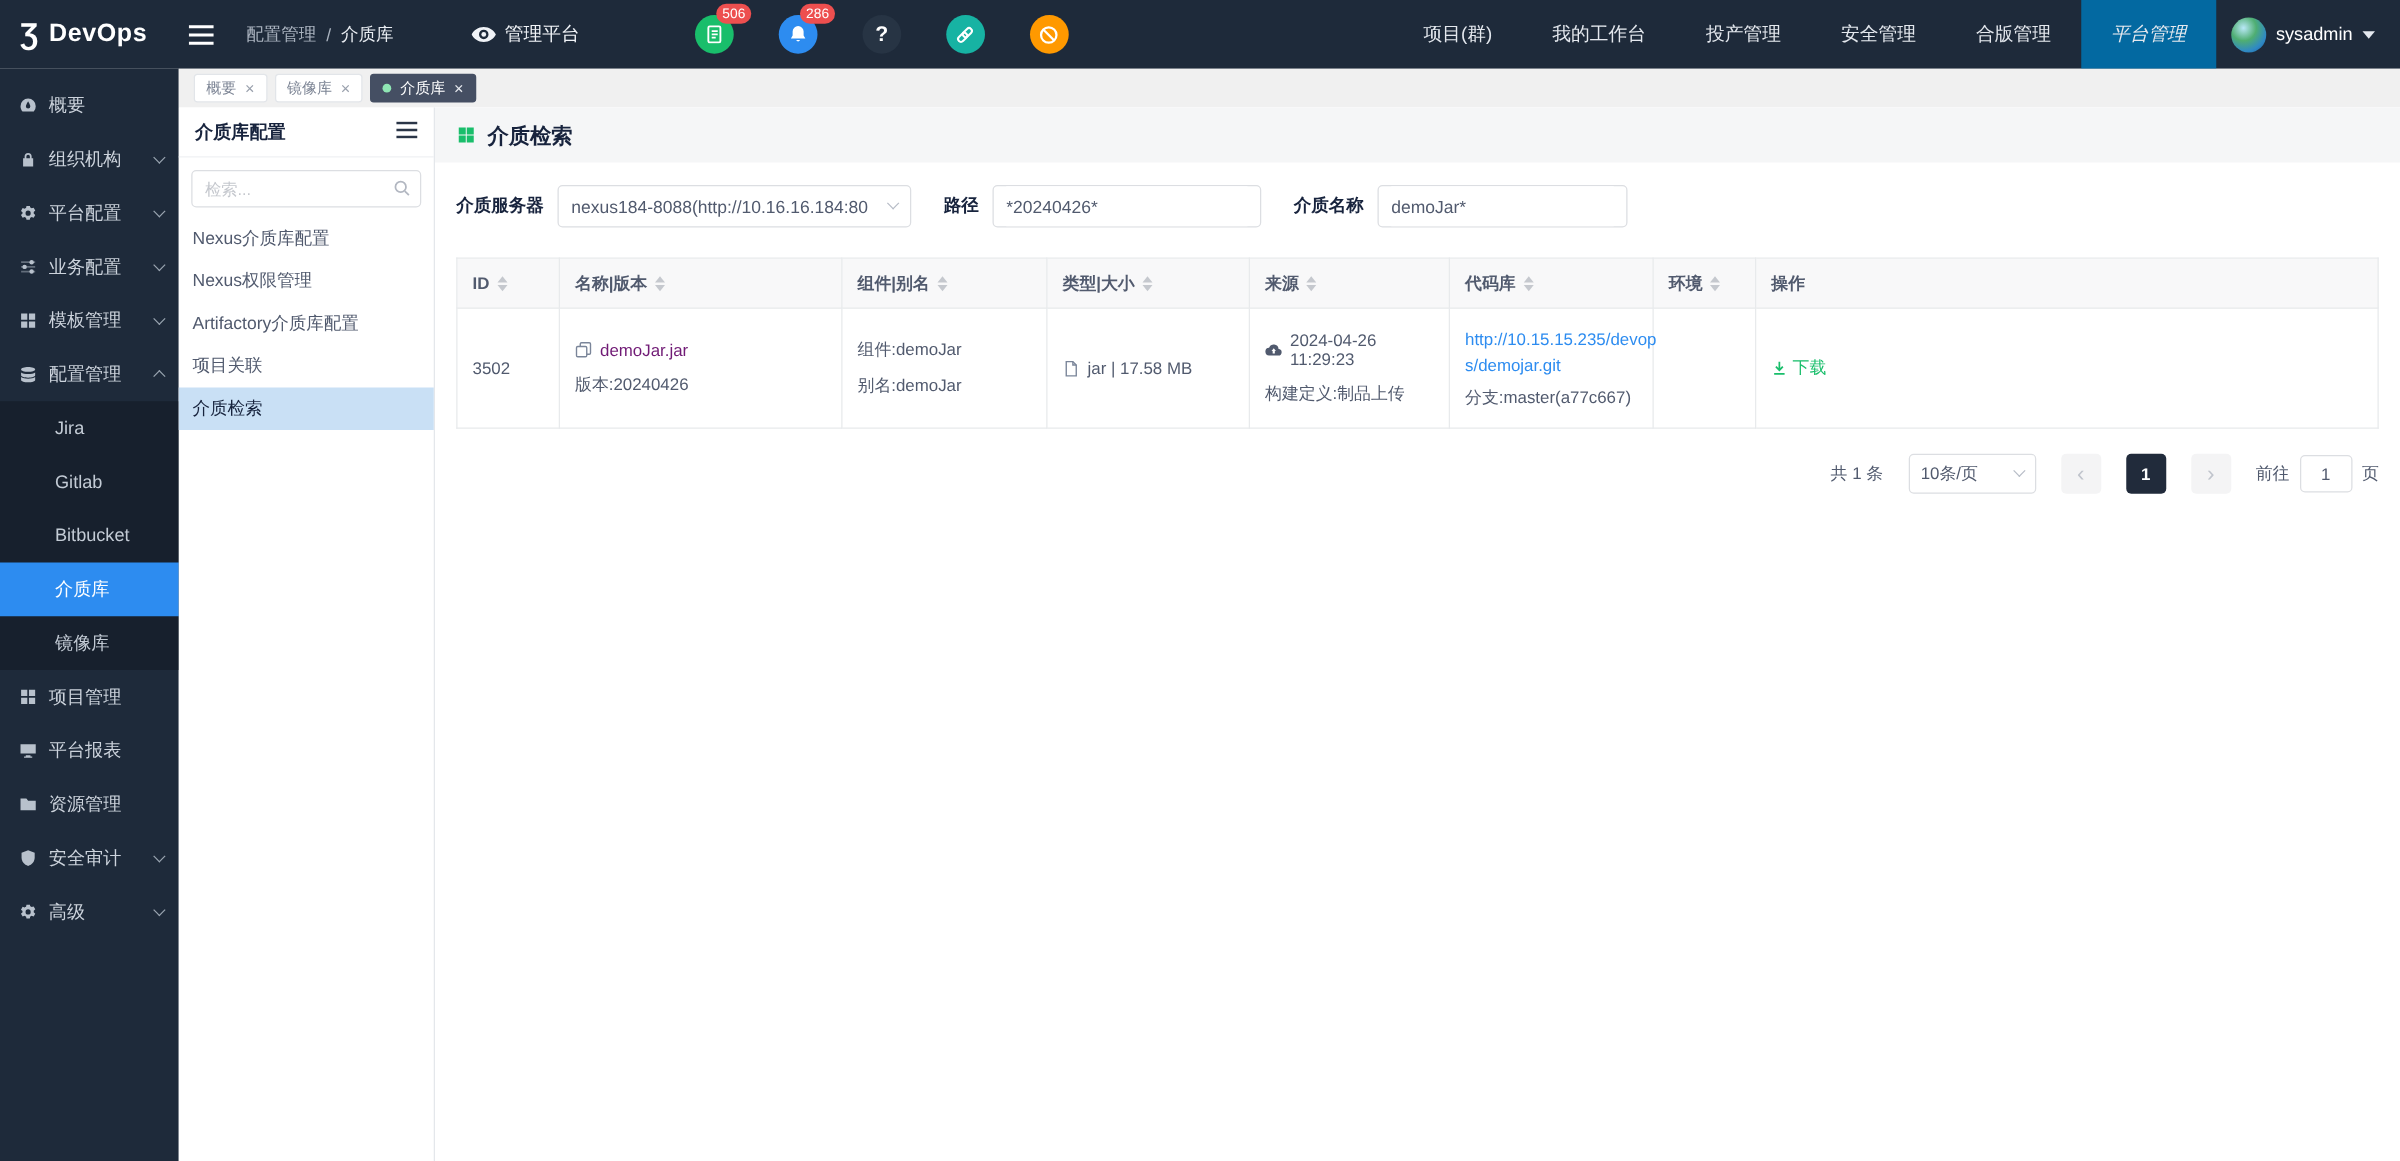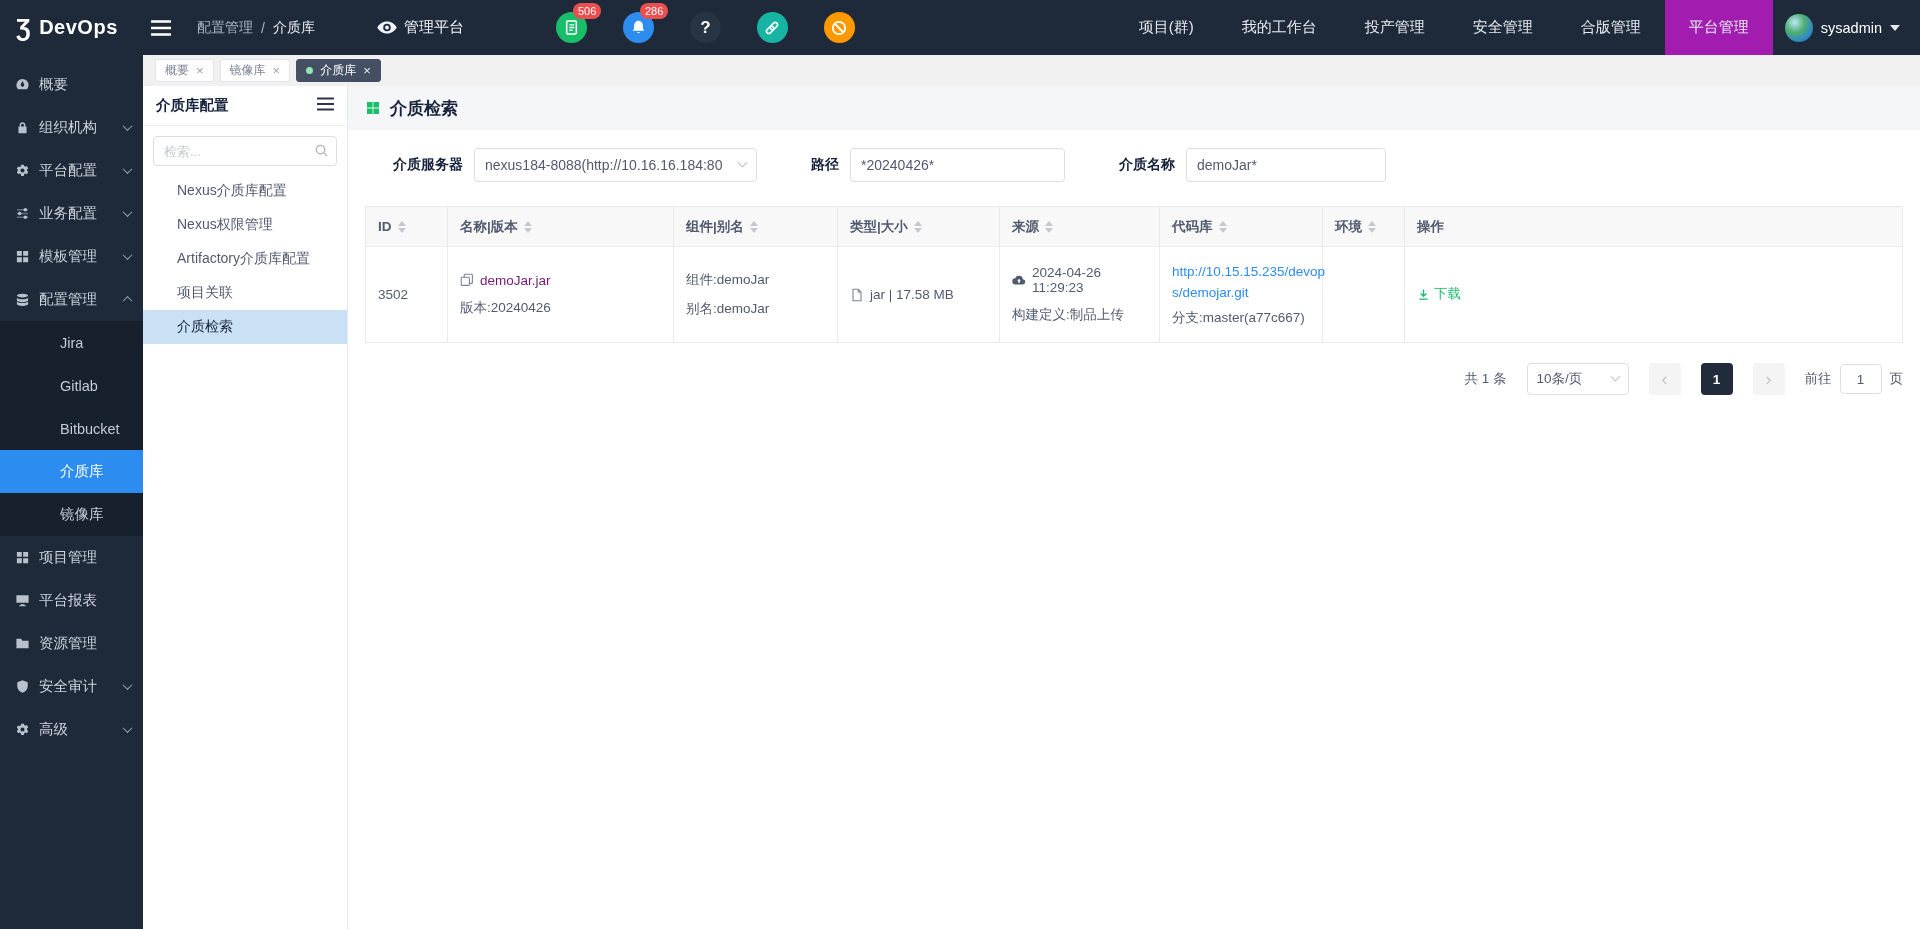--- a/index.html
+++ b/index.html
@@ -20,42 +20,42 @@
   .circle-group { display:flex; gap:36px; margin-left:92px; align-items:center; }
   .circle { width:31px; height:31px; border-radius:50%; position:relative; display:flex;
     align-items:center; justify-content:center; color:#fff; cursor:pointer; flex:none; }
   .circle.green { background:#19be6b; } .circle.blue { background:#2d8cf0; }
   .circle.dark { background:#273444; font-weight:bold; font-size:17px; }
   .circle.teal { background:#17b3a3; } .circle.orange { background:#ff9900; }
   .badge { position:absolute; top:-9px; left:17px; background:#ed4f4f; color:#fff; font-size:11px;
     font-weight:normal; border-radius:9px; padding:1px 5px; line-height:14px; }
   .topnav { display:flex; margin-left:auto; height:100%; align-items:stretch; }
   .topnav .nitem { display:flex; align-items:center; padding:0 24px; font-size:15px; color:#e4e8ee; cursor:pointer; }
-  .topnav .nitem.active { background:#a21caf; }
+  .topnav .nitem.active { background:#0369a1;font-style:italic; }
   .userbox { display:flex; align-items:center; gap:8px; padding:0 20px 0 12px; cursor:pointer; }
   .avatar { width:28px; height:28px; border-radius:50%;
     background:radial-gradient(circle at 35% 30%, #b9e8f7 0%, #4fae72 38%, #2f89c5 70%, #1b5e8f 100%); }
   .userbox .uname { font-size:14.5px; }
   .caret-dn { width:0; height:0; border-left:5px solid transparent; border-right:5px solid transparent;
     border-top:6px solid #e4e8ee; }
 
   
   .layout { display:flex; height:874px; }
 
   
   .sidebar { width:143px; min-width:143px; background:#1e2a3a; color:#ccd3dc; padding-top:8px; font-size:14.5px; }
   .side-item { height:43px; display:flex; align-items:center; gap:9px; padding:0 12px 0 14px; cursor:pointer; }
   .side-item .sicon { width:16px; display:flex; justify-content:center; color:#b8c1cc; flex:none; }
   .side-item .sicon svg { width:15px; height:15px; fill:currentColor; }
   .chev { width:7px; height:7px; border-right:1.5px solid #9aa5b1; border-bottom:1.5px solid #9aa5b1;
     margin-left:auto; flex:none; }
   .chev.down { transform:rotate(45deg) translate(-1px,-1px); }
   .chev.up   { transform:rotate(-135deg) translate(-1px,-1px); }
   .submenu { background:#17202d; }
-  .sub-item { height:43px; display:flex; align-items:center; padding-left:60px; cursor:pointer; color:#c3cbd5; }
+  .sub-item { height:43px; display:flex; align-items:center; padding-left:44px; cursor:pointer; color:#c3cbd5; }
   .sub-item.active { background:#2d8cf0; color:#fff; }
 
   
   .right { flex:1; display:flex; flex-direction:column; min-width:0; }
   .tabstrip { height:31px; background:#f0f0f0; display:flex; align-items:center; gap:6px; padding:0 12px; flex:none; }
   .tab { height:23px; background:#fff; border:1px solid #e2e5e9; border-radius:3px; display:flex;
     align-items:center; gap:7px; padding:0 9px; font-size:12px; color:#7c8494; cursor:pointer; }
   .tab .tclose { color:#9aa1ad; font-size:13px; line-height:1; }
   .tab.active { background:#454f63; border-color:#454f63; color:#fff; }
   .tab.active .tclose { color:#e8ebf0; }
@@ -67,33 +67,33 @@
   .panel { width:205px; min-width:205px; background:#fff; border-right:1px solid #e4e7eb; }
   .panel-header { height:40px; display:flex; align-items:center; justify-content:space-between;
     padding:0 13px; font-size:14.5px; font-weight:bold; color:#17233d; border-bottom:1px solid #f0f1f3; }
   .panel-burger svg { width:17px; height:14px; fill:#2a3547; }
   .panel-search { margin:10px 10px 8px; position:relative; }
   .panel-search input { width:100%; height:30px; border:1px solid #dcdee2; border-radius:4px;
     padding:0 26px 0 10px; font-size:13px; color:#515a6e; outline:none; font-family:inherit; }
   .panel-search input::placeholder { color:#c5c8ce; }
   .panel-search .mag { position:absolute; right:8px; top:7px; color:#b2b7c1; }
   .panel-search .mag svg { width:15px; height:15px; }
-  .panel-item { height:34px; display:flex; align-items:center; padding-left:34px; font-size:14px;
+  .panel-item { height:34px; display:flex; align-items:center; padding-left:11px; font-size:14px;
     color:#515a6e; cursor:pointer; }
   .panel-item.active { background:#c9e0f5; color:#17233d; }
 
   
   .main { flex:1; display:flex; flex-direction:column; background:#fff; min-width:0; }
   .main-titlebar { height:44px; background:#f5f6f7; display:flex; align-items:center; gap:9px;
     padding:0 17px; font-size:17px; font-weight:bold; color:#17233d; flex:none; }
   .grid-icon svg { width:16px; height:16px; fill:#19be6b; display:block; }
 
   .filters { padding:18px 17px 0; }
   .frow { display:flex; align-items:center; margin-bottom:16px; }
-  .flabel { font-weight:bold; font-size:14px; color:#17233d; margin-right:11px; white-space:nowrap;margin-left:28px; }
+  .flabel { font-weight:bold; font-size:14px; color:#17233d; margin-right:11px; white-space:nowrap; }
   .ctl { height:34px; border:1px solid #dcdee2; border-radius:4px; background:#fff; font-size:14px;
     color:#515a6e; display:flex; align-items:center; padding:0 10px; margin-right:26px; }
   .ctl.select { justify-content:space-between; cursor:pointer; }
   .ctl.select .chevg { width:7px; height:7px; border-right:1.5px solid #b6bcc6; border-bottom:1.5px solid #b6bcc6;
     transform:rotate(45deg) translate(-2px,-2px); margin-left:10px; flex:none; }
   .ctl input { border:none; outline:none; width:100%; height:100%; font-size:14px; color:#515a6e; font-family:inherit; }
   .w-server { width:283px; } .w-path { width:215px; } .w-name { width:200px; }
   .w-comp { width:215px; } .w-type { width:205px; }
   .placeholder { color:#c5c8ce; }
   .round-search { width:33px; height:33px; border:1px solid #dcdee2; border-radius:50%; display:flex;

